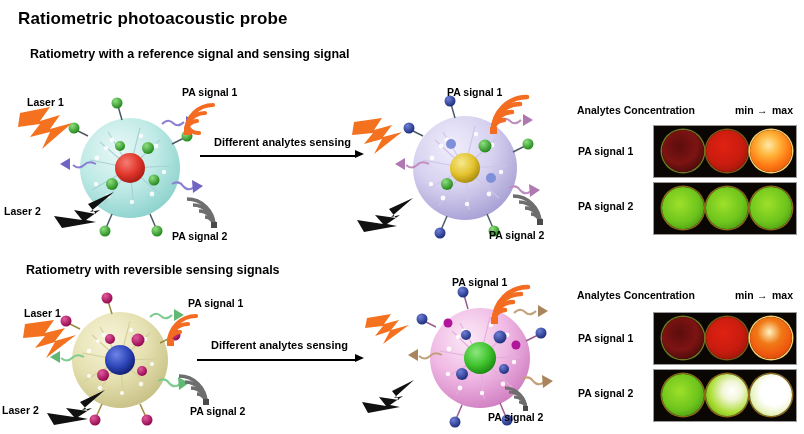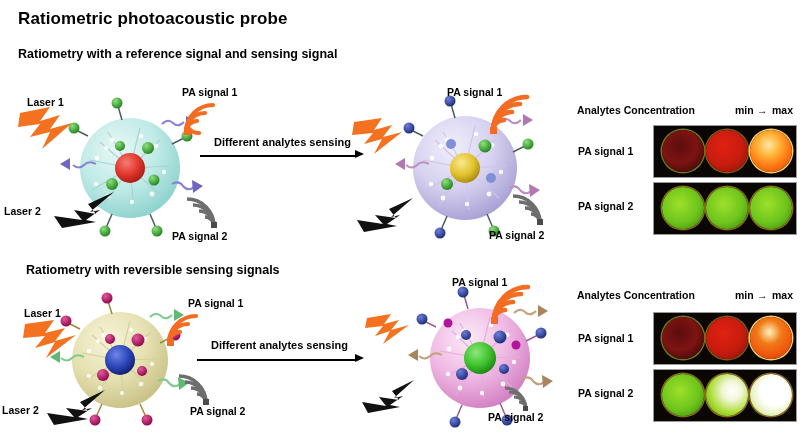--- a/index.html
+++ b/index.html
@@ -16,21 +16,21 @@
             border-left:9px solid #000;}
   svg{overflow:visible;display:block;}
   .panelbox{position:absolute;background:#0a0603;border:1.5px solid #9a9a9a;}
   .well{position:absolute;border-radius:50%;}
 </style>
 </head>
 <body>
 
 <div class="abs ttl" style="left:18px;top:9px;text-align:right;">Ratiometric photoacoustic probe</div>
 
-<div class="abs sub" style="left:18px;top:47px;">Ratiometry with a reference signal and sensing signal</div>
+<div class="abs sub" style="left:30px;top:47px;">Ratiometry with a reference signal and sensing signal</div>
 
 <div class="abs" style="left:0px;top:80px;width:300px;height:175px;">
   <svg width="300" height="175" viewBox="0 0 300 175">
     <defs>
       <radialGradient id="sh1" cx="38%" cy="32%" r="72%">
         <stop offset="0%" stop-color="#e8f8f6"></stop>
           <stop offset="55%" stop-color="#bfeae6"></stop>
         <stop offset="100%" stop-color="#8cd2cd"></stop>
       </radialGradient>
       <radialGradient id="cr1" cx="38%" cy="32%" r="70%">

